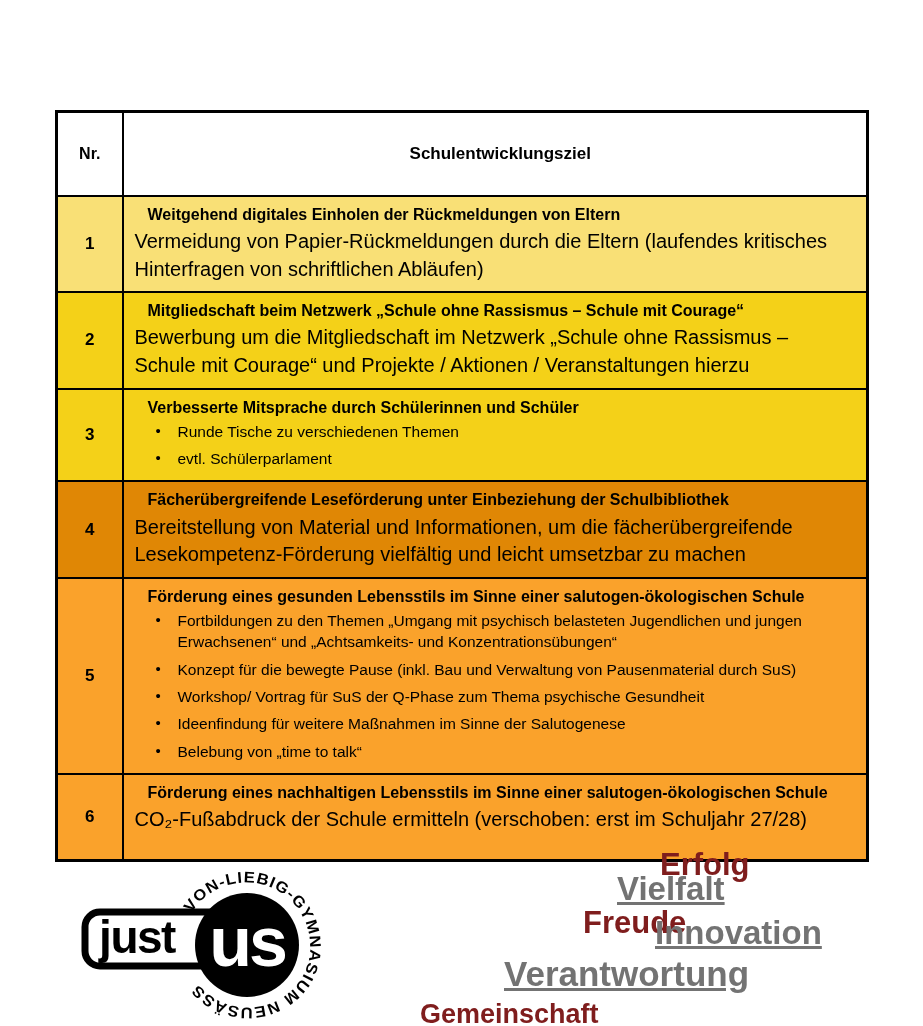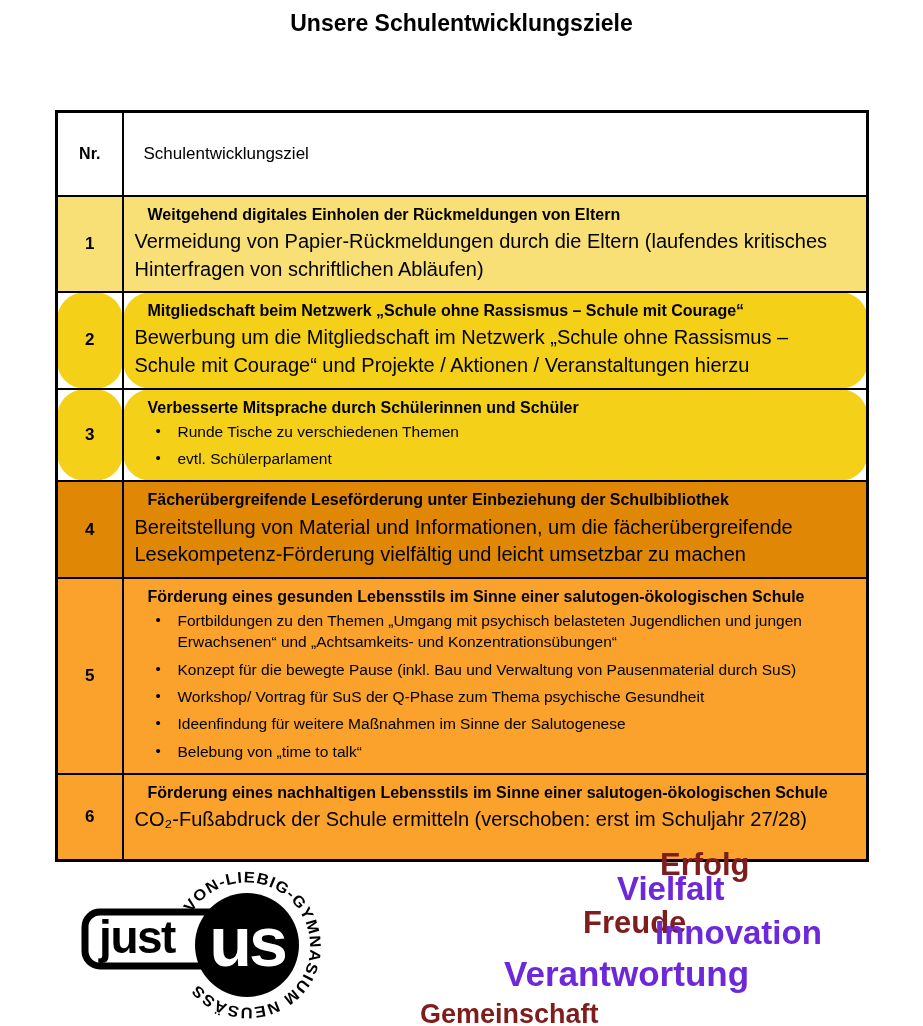--- a/index.html
+++ b/index.html
@@ -9,54 +9,53 @@
   }
   
   .doc-title{position:absolute;top:8px;left:0;width:100%;text-align:center;
     font-weight:bold;font-size:23px;line-height:1.35;}
   
   table.goals{position:absolute;left:55px;top:110px;width:814px;
     border-collapse:collapse;table-layout:fixed;border:3px solid #000;}
   table.goals col.c-nr{width:66px;}
   table.goals th,table.goals td{border:2px solid #000;}
   th.nr-h{height:80px;text-align:center;vertical-align:middle;font-size:16px;font-weight:bold;background:#fff;}
-  th.goal-h{text-align:left;vertical-align:middle;padding-left:20px;font-size:17px;font-weight:normal;background:#fff;}
+  th.goal-h{text-align:center;vertical-align:middle;padding-left:12px;font-size:17px;font-weight:bold;background:#fff;}
   td.nr{text-align:center;vertical-align:middle;font-size:17px;font-weight:bold;}
   td.goal{vertical-align:top;padding:5px 14px 5px 8px;}
   p.t{margin:2px 16px 1px;font-weight:bold;font-size:16px;line-height:1.32;max-width:700px;}
   p.b{margin:3px;font-size:20px;line-height:1.38;}
   ul.bl{margin:3px 0 0;padding-left:46px;list-style:none;font-size:15.5px;line-height:1.38;}
   ul.bl li{position:relative;margin:0 0 6px;}
   ul.bl li::before{content:"\2022";position:absolute;left:-22px;top:0;font-size:15px;}
   tr.h-head{height:84px;} tr.h1{height:93px;} tr.h2{height:85px;} tr.h3{height:85px;}
   tr.h4{height:87px;} tr.h5{height:188px;} tr.h6{height:86px;}
   tr.r1 td{background:#f9e076;}
-  tr.r2 td,tr.r3 td{background:#f4d118;border-radius:28px;}
+  tr.r2 td,tr.r3 td{background:#f4d118;}
   tr.r4 td{background:#e08705;}
   tr.r5 td,tr.r6 td{background:#faa22b;}
   
   .logo{position:absolute;left:72px;top:845px;width:300px;height:190px;}
   
   .wc{position:absolute;font-weight:bold;line-height:1;white-space:nowrap;}
   .wc.gray{color:#7f1d1d;z-index:1;}
-  .wc.red{color:#6d28d9;z-index:2;}
+  .wc.red{color:#737373;z-index:2;text-decoration:underline;}
   #w-erfolg{left:660px;top:849px;font-size:31px;}
   #w-vielfalt{left:617px;top:872px;font-size:33px;}
   #w-freude{left:583px;top:907px;font-size:31px;}
   #w-innovation{left:655px;top:916px;font-size:33px;}
   #w-verantwortung{left:504px;top:956px;font-size:35px;}
   #w-gemeinschaft{left:420px;top:977px;font-size:27px;margin-top:24px;}
 </style>
 </head>
 <body>
 
 <div class="sheet">
 
   <div class="doc-title">
-    <div>Unsere Schulentwicklungsziele</div>
   </div>
 
   <table class="goals">
     <colgroup>
         <col class="c-nr">
         <col>
       </colgroup>
     <thead>
       <tr class="h-head">
         <th class="nr-h">Nr.</th>

